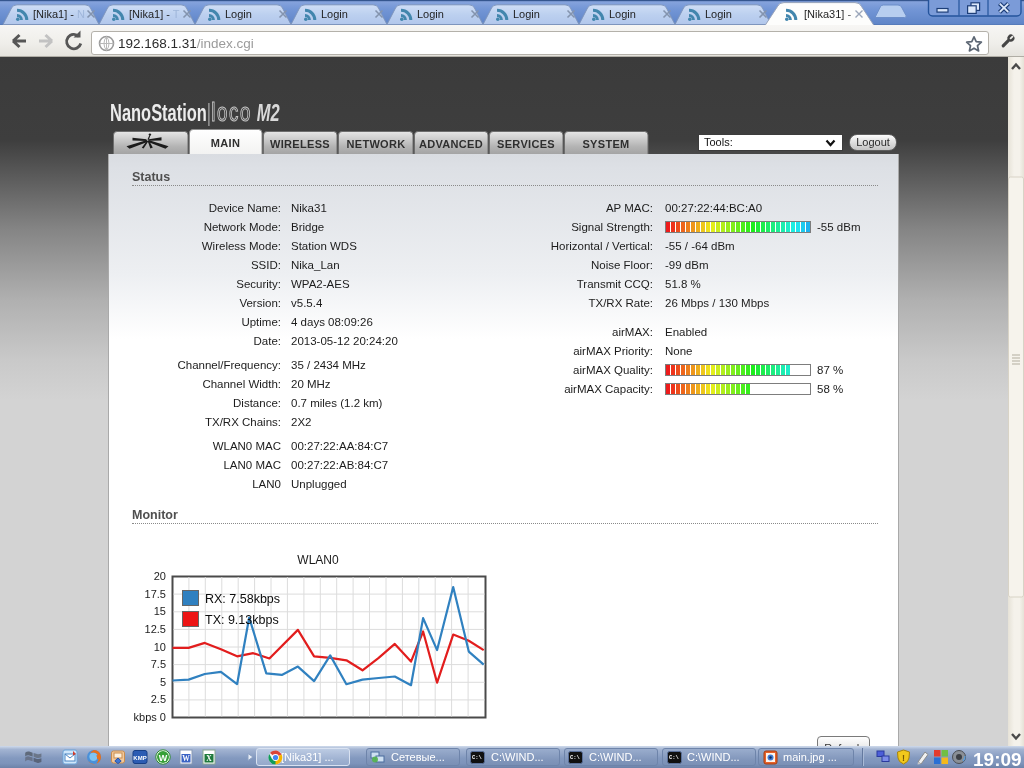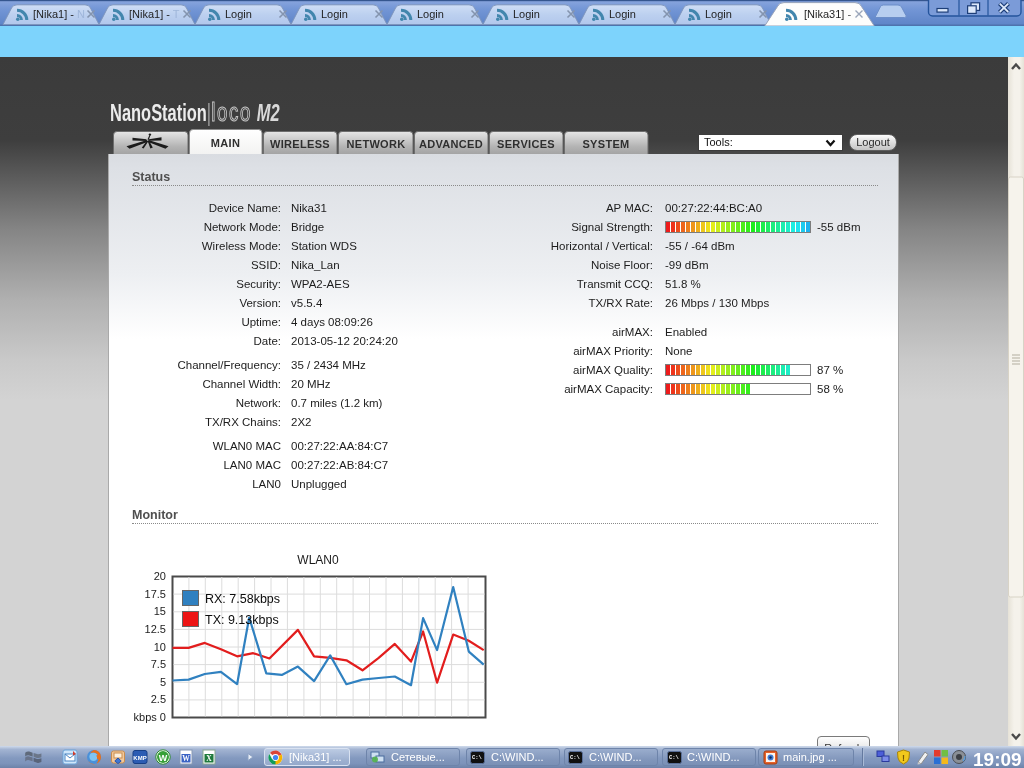--- a/index.html
+++ b/index.html
@@ -1,16 +1,16 @@
 <!DOCTYPE html>
 <html><head><meta charset="utf-8">
 <style>
 * {margin:0;padding:0;box-sizing:border-box}
 body {font-family:"Liberation Sans",sans-serif;}
-#s {position:relative;width:1024px;height:768px;overflow:hidden;background:#7dd3fc}
+#s {position:relative;width:1024px;height:768px;overflow:hidden;background:#0ea5e9}
 .abs {position:absolute}
 
 #toolbar {position:absolute;left:0;top:25px;width:1024px;height:32px;
   background:linear-gradient(#f7f6f4,#efeeea 60%,#e5e3dd);border-bottom:1px solid #b0ada5}
 #urlbar {position:absolute;left:91px;top:6px;width:898px;height:24px;background:#fff;
   border:1px solid #b4b1aa;border-radius:3px}
 #urltext {position:absolute;left:26px;top:4px;font-size:13.5px;color:#2b2b2b}
 #urltext span {color:#9b9b9b}
 
 #page {position:absolute;left:0;top:57px;width:1024px;height:689px;
@@ -156,20 +156,43 @@
 <line x1="959" y1="-2" x2="959" y2="15.6" stroke="#24549c" stroke-width="1.2"></line>
 <line x1="988" y1="-2" x2="988" y2="15.6" stroke="#24549c" stroke-width="1.2"></line>
 <rect x="937" y="8.5" width="11" height="3.6" fill="#dce8fa" stroke="#1d3e78" stroke-width="1.2"></rect>
 <rect x="971" y="2.8" width="8.6" height="7.6" fill="#dce8fa" stroke="#1d3e78" stroke-width="1.2"></rect>
 <rect x="967.6" y="5.8" width="8.6" height="7.6" fill="#dce8fa" stroke="#1d3e78" stroke-width="1.2"></rect>
 <path d="M999.5,3.4 L1008.5,12.2 M1008.5,3.4 L999.5,12.2" stroke="#1d3e78" stroke-width="4.2"></path>
 <path d="M999.7,3.6 L1008.3,12 M1008.3,3.6 L999.7,12" stroke="#dce8fa" stroke-width="1.8"></path>
 </g>
 </svg>
 
+<div id="toolbar">
+<svg class="abs" style="left:0;top:0" width="91" height="32" viewBox="0 0 91 32">
+<path d="M26,16 H13 M13,16 l6.5,-6 M13,16 l6.5,6" stroke="#565656" stroke-width="3" fill="none" stroke-linejoin="miter"></path>
+<path d="M39,16 H52 M52,16 l-6.5,-6 M52,16 l-6.5,6" stroke="#c2c2c2" stroke-width="3" fill="none"></path>
+<path d="M79,11.5 A7.2,7.2 0 1 0 80.8,18.5" stroke="#565656" stroke-width="2.8" fill="none"></path>
+<path d="M80.5,5.5 L80.5,12.5 L73.5,12.5 Z" fill="#565656"></path>
+</svg>
+<div id="urlbar">
+<svg class="abs" style="left:6px;top:3px" width="17" height="17" viewBox="0 0 17 17">
+<circle cx="8.5" cy="8.5" r="7" fill="#fff" stroke="#9b9b9b" stroke-width="1.6"></circle>
+<path d="M1.5,8.5 H15.5 M8.5,1.5 V15.5 M8.5,1.5 A11,11 0 0 1 8.5,15.5 M8.5,1.5 A11,11 0 0 0 8.5,15.5" stroke="#b9b9b9" stroke-width="1" fill="none"></path>
+</svg>
+<div id="urltext">192.168.1.31<span>/index.cgi</span></div>
+<svg class="abs" style="right:5px;top:3px" width="18" height="18" viewBox="0 0 18 18">
+<path d="M9,1.8 L11.2,6.6 L16.4,7.2 L12.5,10.7 L13.6,15.9 L9,13.2 L4.4,15.9 L5.5,10.7 L1.6,7.2 L6.8,6.6 Z" fill="none" stroke="#5c6673" stroke-width="1.7" stroke-linejoin="round"></path>
+</svg>
+</div>
+<svg class="abs" style="left:997px;top:6px" width="21" height="21" viewBox="0 0 21 21">
+<g transform="rotate(45 10.5 10.5)">
+<path d="M10.5,2.2 a3.6,3.6 0 0 0 -3.6,3.6 a3.6,3.6 0 0 0 2,3.2 L8.9,17 a1.7,1.7 0 0 0 3.2,0 L12.1,9 a3.6,3.6 0 0 0 2,-3.2 a3.6,3.6 0 0 0 -3.6,-3.6 Z M9.6,2.8 L9.6,6.8 L11.4,6.8 L11.4,2.8 Z" fill="#454545" fill-rule="evenodd"></path>
+</g>
+</svg>
+</div>
 
 <div id="page">
 
 <div class="abs" style="left:1008px;top:0;width:16px;height:689px;background:linear-gradient(90deg,#e6e2d7,#f5f2eb 38%,#f5f2eb 72%,#e6e2d7)"></div>
 <svg class="abs" style="left:1008px;top:0" width="16" height="689" viewBox="0 0 16 689">
 <rect x="0.5" y="120" width="15" height="420" rx="2" fill="#f6f3ec" stroke="#d8d3c6" stroke-width="1"></rect>
 <g stroke="#b2ad9f" stroke-width="1">
 <line x1="4" y1="298" x2="12" y2="298"></line>
           <line x1="4" y1="301" x2="12" y2="301"></line>
 <line x1="4" y1="304" x2="12" y2="304"></line>
@@ -227,21 +250,21 @@
 <div class="l" style="top:143px">Version:</div>
         <div class="v" style="left:182px;top:143px">v5.5.4</div>
 <div class="l" style="top:162px">Uptime:</div>
         <div class="v" style="left:182px;top:162px">4 days 08:09:26</div>
 <div class="l" style="top:181px">Date:</div>
         <div class="v" style="left:182px;top:181px">2013-05-12 20:24:20</div>
 <div class="l" style="top:205px">Channel/Frequency:</div>
         <div class="v" style="left:182px;top:205px">35 / 2434 MHz</div>
 <div class="l" style="top:224px">Channel Width:</div>
         <div class="v" style="left:182px;top:224px">20 MHz</div>
-<div class="l" style="top:243px">Network:</div>
+<div class="l" style="top:243px">Distance:</div>
         <div class="v" style="left:182px;top:243px">0.7 miles (1.2 km)</div>
 <div class="l" style="top:262px">TX/RX Chains:</div>
         <div class="v" style="left:182px;top:262px">2X2</div>
 <div class="l" style="top:286px">WLAN0 MAC</div>
         <div class="v" style="left:182px;top:286px">00:27:22:AA:84:C7</div>
 <div class="l" style="top:305px">LAN0 MAC</div>
         <div class="v" style="left:182px;top:305px">00:27:22:AB:84:C7</div>
 <div class="l" style="top:324px">LAN0</div>
         <div class="v" style="left:182px;top:324px">Unplugged</div>
 <div class="rl" style="top:48px">AP MAC:</div>
@@ -441,21 +464,21 @@
 
 <g transform="translate(139,0)">
           <rect x="2" y="1" width="12" height="14" fill="#fff" stroke="#88a890"></rect>
           <rect x="3.5" y="5" width="9" height="8.5" fill="#1f7a3c"></rect>
           <text x="8" y="12" style="font:bold 7.5px 'Liberation Serif',serif;fill:#fff" text-anchor="middle">X</text>
         </g>
 
 <path d="M186,4.5 L191,8 L186,11.5 Z" fill="#e9eef7" stroke="#8ba0c2"></path>
 </svg>
 
-<div class="tb" style="left:264px;width:86px;background:linear-gradient(#bccbe3,#9db0d0 70%,#95a9cb);border-color:#d9e2f1">
+<div class="tb" style="left:256px;width:94px;background:linear-gradient(#bccbe3,#9db0d0 70%,#95a9cb);border-color:#d9e2f1">
         <span class="tx" style="color:#fff">[Nika31] ...</span>
       </div>
 <div class="tb" style="left:366px;width:94px">
         <span class="tx">Сетевые...</span>
       </div>
 <div class="tb" style="left:466px;width:94px">
         <span class="tx">C:\WIND...</span>
       </div>
 <div class="tb" style="left:564px;width:94px">
         <span class="tx">C:\WIND...</span>

